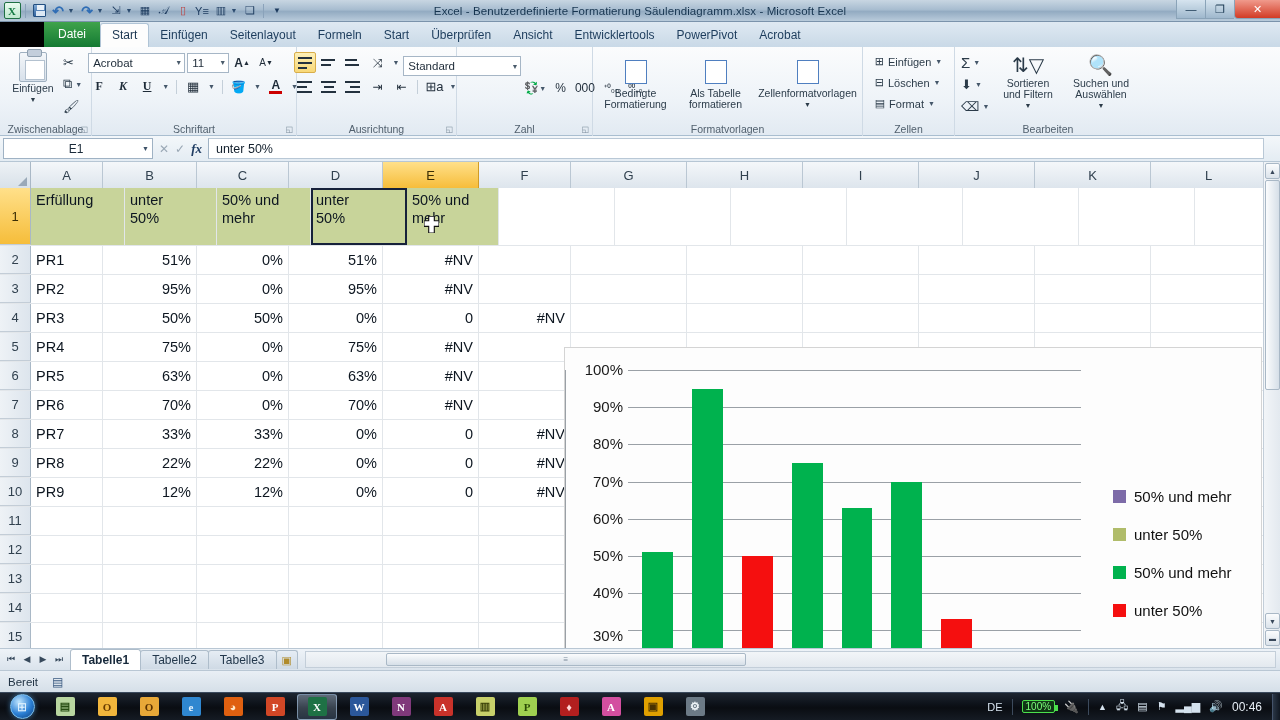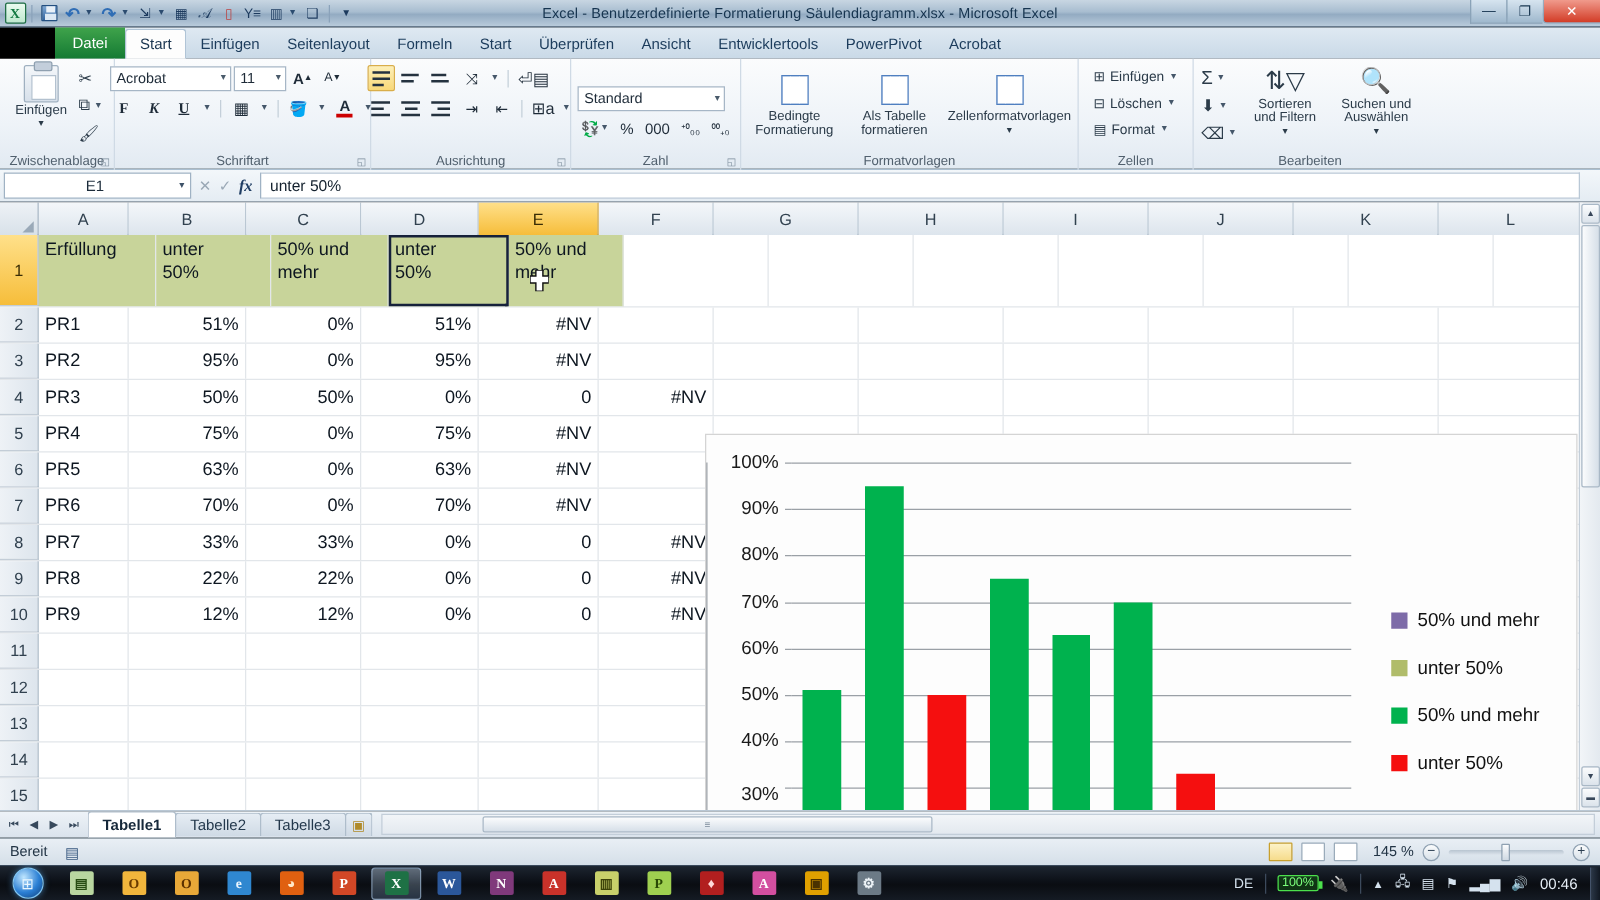--- a/index.html
+++ b/index.html
@@ -469,21 +469,21 @@
           <div class="fbtn" style="min-width:9px">
               <span class="cara">▼</span>
             </div>
         </div>
       </div>
       <div class="glabel">Ausrichtung</div>
       <div class="dlg">◱</div>
     </div>
 
     <div class="rgroup" style="width:136px">
-      <div class="gbody" style="flex-direction:column;padding-top:22px">
+      <div class="gbody" style="flex-direction:row;padding-top:9px">
         <div class="combo numcombo">
           <span class="cv">Standard</span>
           <span class="ca">▼</span>
         </div>
         <div class="numrow2">
           <div class="numbtn">
               <span>💱</span>
               <span class="cara">▼</span>
             </div>
           <div class="numbtn">%</div>
@@ -930,31 +930,20 @@
     <div class="hscroll">
       <div class="hthumb">≡</div>
     </div>
   </div>
 
   <div class="status">
     <div class="stleft">
       <span>Bereit</span>
       <span style="font-size:12px;color:#3a5a80">▤</span>
     </div>
-    <div class="stright">
-      <span class="viewico sel"></span>
-      <span class="viewico"></span>
-      <span class="viewico"></span>
-      <span style="min-width:38px;text-align:right">145 %</span>
-      <span class="zcirc">−</span>
-      <span class="zslider">
-          <span class="zknob"></span>
-        </span>
-      <span class="zcirc">+</span>
-    </div>
   </div>
 
   <div class="taskbar">
     <div class="startorb">
         <div class="orb">⊞</div>
       </div>
     <div id="taskitems" style="display:flex;align-items:center">
         <div class="tbitem">
           <div class="ticon" style="background: rgb(185, 214, 160); color: rgb(39, 76, 18);">▤</div>
         </div>

